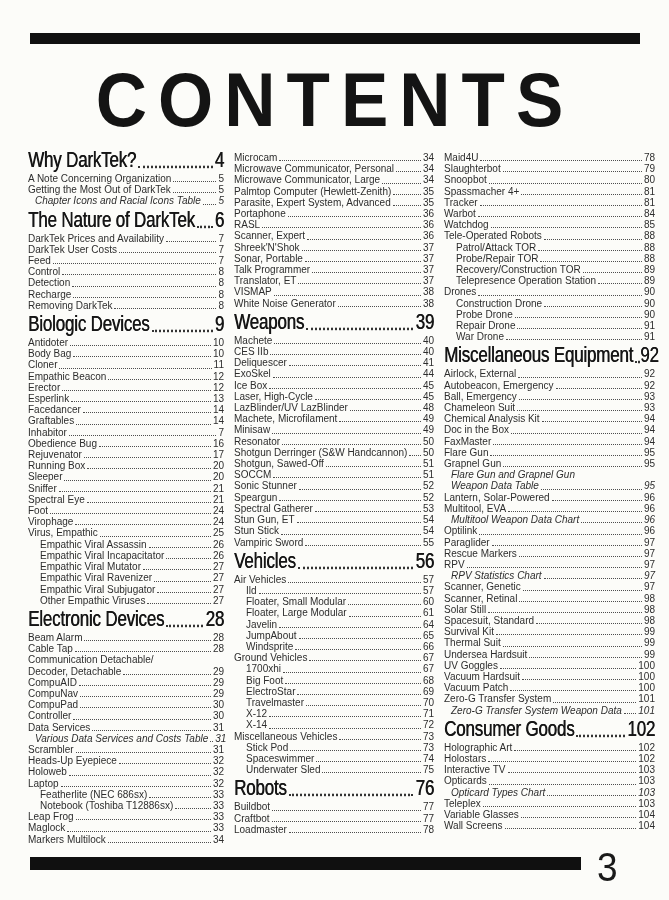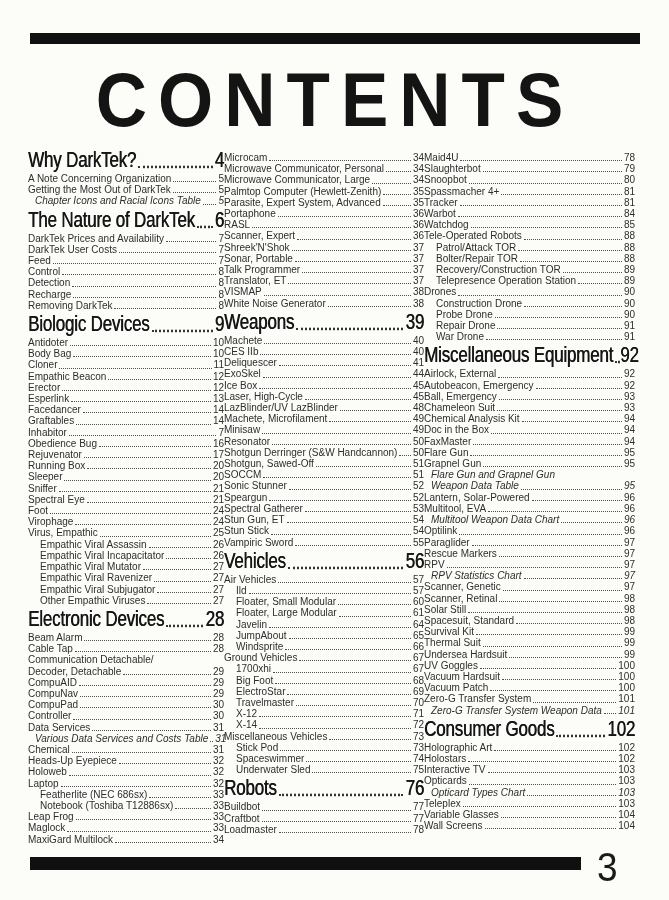--- a/index.html
+++ b/index.html
@@ -9,21 +9,21 @@
     font-family:"Liberation Sans", sans-serif;
   }
   .bar{position:absolute;background:#101010}
   #top-rule{left:30px;top:33px;width:610px;height:11px}
   #bottom-rule{left:30px;top:857px;width:551px;height:13px}
   #title{
     position:absolute;top:56px;left:30px;width:610px;
     text-align:center;font-size:71px;font-weight:bold;letter-spacing:11px;
     color:#141414;transform:scaleY(1.08);transform-origin:center top;white-space:nowrap;
   }
-  #toc{position:absolute;left:28px;top:152px;display:flex;}
+  #toc{position:absolute;left:28px;top:152px;display:flex;gap:10px}
   .col{width:196px}
   .col:nth-child(2){width:200px}
   .col:nth-child(3){width:211px}
   .row{
     display:flex;align-items:flex-end;
     font-size:10px;line-height:11.2px;white-space:nowrap;
   }
   .dots{flex:1 1 auto;min-width:3px;border-bottom:1.5px dotted #4e4e4e;margin:0 2px 2px 2px}
   .row.s{padding-left:12px}
   .row.i{font-style:italic;padding-left:7px}
@@ -281,21 +281,21 @@
         <span class="t">Data Services</span>
         <span class="dots"></span>
         <span class="p">31</span>
       </div>
       <div class="row i">
         <span class="t">Various Data Services and Costs Table</span>
         <span class="dots"></span>
         <span class="p">31</span>
       </div>
       <div class="row e">
-        <span class="t">Chemical</span>
+        <span class="t">Scrambler</span>
         <span class="dots"></span>
         <span class="p">31</span>
       </div>
       <div class="row e">
         <span class="t">Heads-Up Eyepiece</span>
         <span class="dots"></span>
         <span class="p">32</span>
       </div>
       <div class="row e">
         <span class="t">Holoweb</span>
@@ -321,21 +321,21 @@
         <span class="t">Leap Frog</span>
         <span class="dots"></span>
         <span class="p">33</span>
       </div>
       <div class="row e">
         <span class="t">Maglock</span>
         <span class="dots"></span>
         <span class="p">33</span>
       </div>
       <div class="row e">
-        <span class="t">MaxiGard Multilock</span>
+        <span class="t">Markers Multilock</span>
         <span class="dots"></span>
         <span class="p">34</span>
       </div>
     </div>
   <div class="col">
       <div class="row e">
         <span class="t">Microcam</span>
         <span class="dots"></span>
         <span class="p">34</span>
       </div>
@@ -660,21 +660,21 @@
         <span class="t">Tele-Operated Robots</span>
         <span class="dots"></span>
         <span class="p">88</span>
       </div>
       <div class="row s">
         <span class="t">Patrol/Attack TOR</span>
         <span class="dots"></span>
         <span class="p">88</span>
       </div>
       <div class="row s">
-        <span class="t">Bolter/Repair TOR</span>
+        <span class="t">Probe/Repair TOR</span>
         <span class="dots"></span>
         <span class="p">88</span>
       </div>
       <div class="row s">
         <span class="t">Recovery/Construction TOR</span>
         <span class="dots"></span>
         <span class="p">89</span>
       </div>
       <div class="row s">
         <span class="t">Telepresence Operation Station</span>

